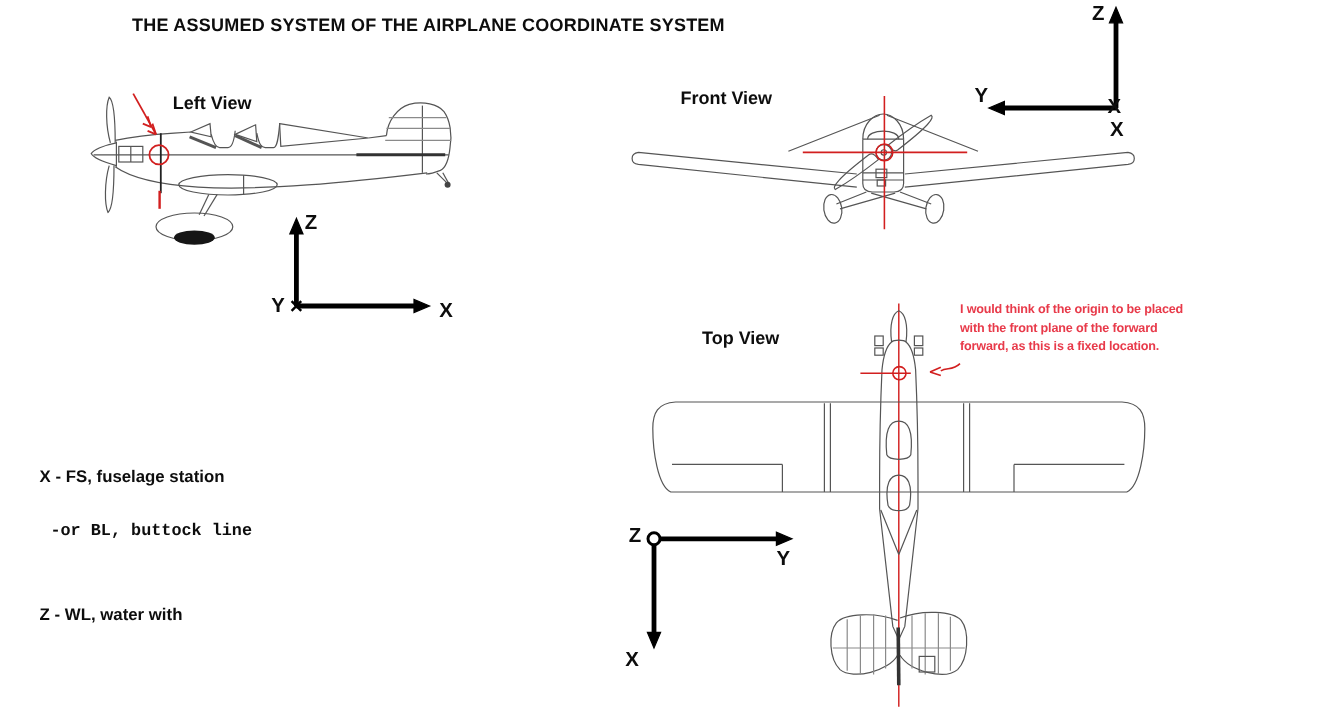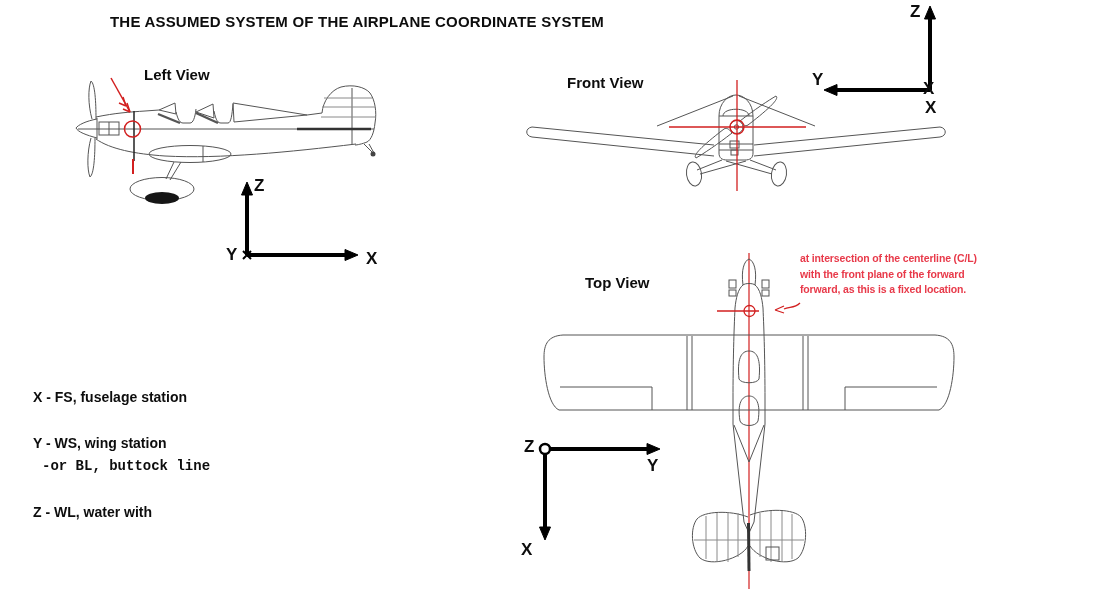--- a/index.html
+++ b/index.html
@@ -22,21 +22,21 @@
   .ink{stroke:#555;fill:none;stroke-width:1;}
   .ink2{stroke:#333;fill:none;}
   .hatch{stroke:#8a8a8a;fill:none;stroke-width:1;}
   .red{stroke:#d21f1f;fill:none;}
 </style>
 </head>
 <body>
 
 <div class="abs blk title" style="left:110px;top:13px;">THE ASSUMED SYSTEM OF THE AIRPLANE COORDINATE SYSTEM</div>
 
-<div class="abs blk viewlbl" style="left:144px;top:66px;text-align:center;">Left View</div>
+<div class="abs blk viewlbl" style="left:144px;top:78px;text-align:center;">Left View</div>
 <div class="abs blk viewlbl" style="left:567px;top:74px;">Front View</div>
 <div class="abs blk viewlbl" style="left:585px;top:274px;">Top View</div>
 
 <svg class="abs" style="left:55px;top:75px;" width="345" height="140" viewBox="55 75 345 140">
   <g class="ink">
     <path d="M92,119 C88,105 88,88 91,81 C95,84 96,102 96,119"></path>
     <path d="M91,138 C87,152 87,170 90,177 C94,174 95,156 95,138"></path>
     <path d="M97,119 C86,121 78,125 76,128 C78,132 86,135 97,138"></path>
     <path d="M97,118 L97,139"></path>
   </g>
@@ -197,24 +197,23 @@
   </g>
 </svg>
 <div class="abs blk axlbl" style="left:524px;top:438px;">Z</div>
 <div class="abs blk axlbl" style="left:647px;top:457px;">Y</div>
 <div class="abs blk axlbl" style="left:521px;top:541px;">X</div>
 
 <div class="abs blk legend" style="left:33px;top:386px;">
   <div>X - FS, fuselage station</div>
 </div>
 <div class="abs blk legend" style="left:33px;top:432px;">
-  <div>Y - WS, wing station</div>
   <div class="indent">-or BL, buttock line</div>
 </div>
 <div class="abs blk legend" style="left:33px;top:501px;">
   <div>Z - WL, water with</div>
 </div>
 
 <div class="abs rednote" style="left:800px;top:251px;">
-  <div>at intersection of the centerline (C/L)</div>
+  <div>I would think of the origin to be placed</div>
   <div>with the front plane of the forward</div>
   <div>forward, as this is a fixed location.</div>
 </div>
 
 </body></html>

